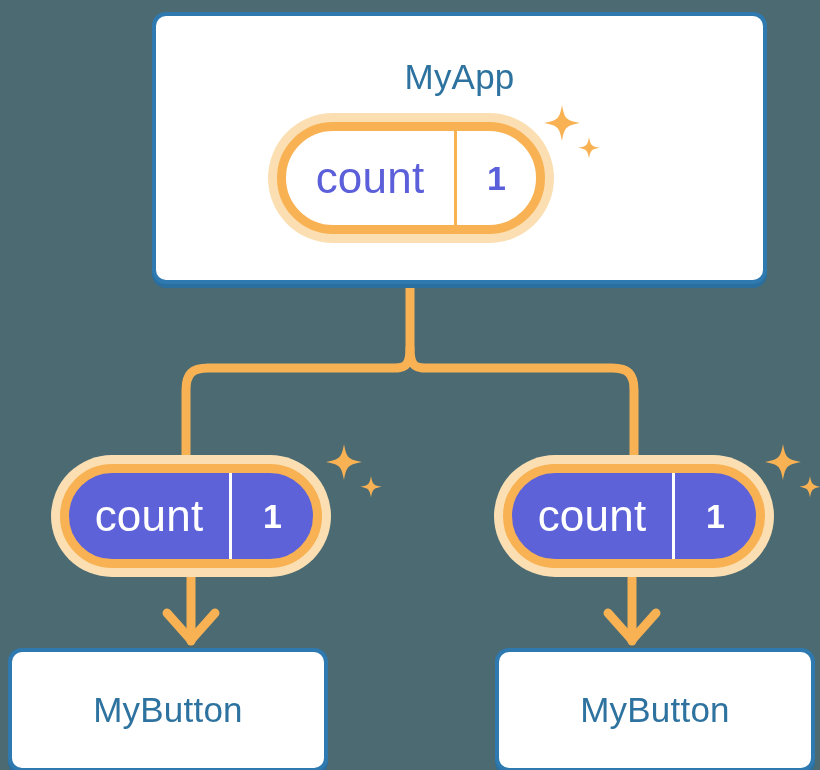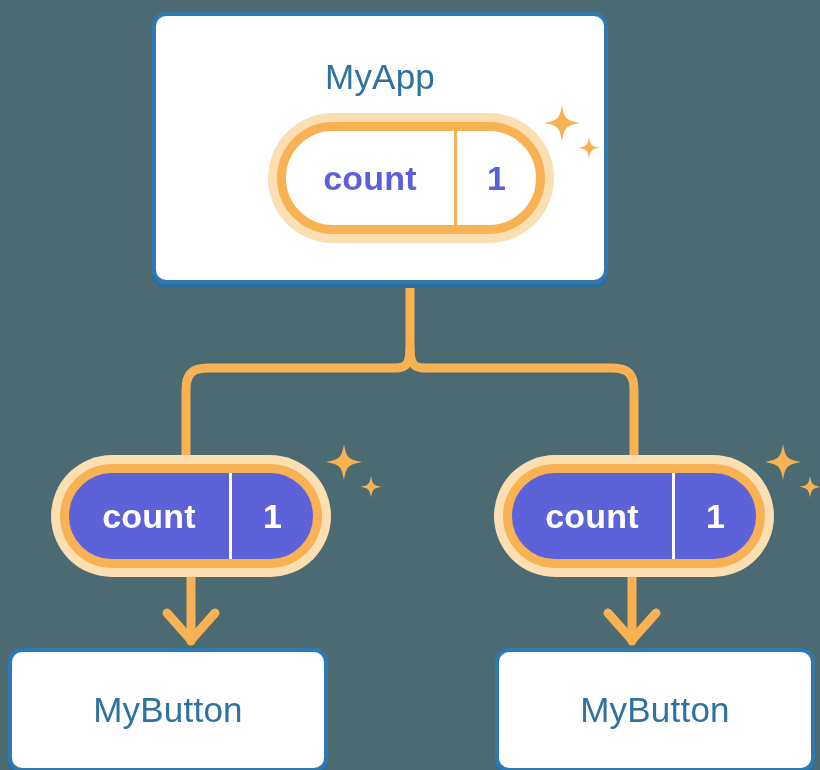--- a/index.html
+++ b/index.html
@@ -40,21 +40,21 @@
     background: #ffffff;
     border: 4px solid #2e7ab0;
     border-radius: 14px;
     z-index: 3;
     box-shadow: 0 4px 0 0 #2a6f9e;
   }
 
   .app-card {
     left: 152px;
     top: 12px;
-    width: 456px;
+    width: 615px;
     height: 272px;
   }
 
   .btn-card {
     width: 320px;
     height: 124px;
     display: flex;
     align-items: center;
     justify-content: center;
   }
@@ -95,22 +95,22 @@
   }
 
   .pill-seg {
     display: flex;
     align-items: center;
     justify-content: center;
     box-sizing: border-box;
   }
 
   .pill-key {
-    font-size: 34px;
-    font-weight: 700;
+    font-size: 44px;
+    font-weight: 400;
     letter-spacing: 0.2px;
   }
   .pill-val {
     font-size: 34px;
     font-weight: 700;
   }
 
   
   .pill.light {
     background: #ffffff;

